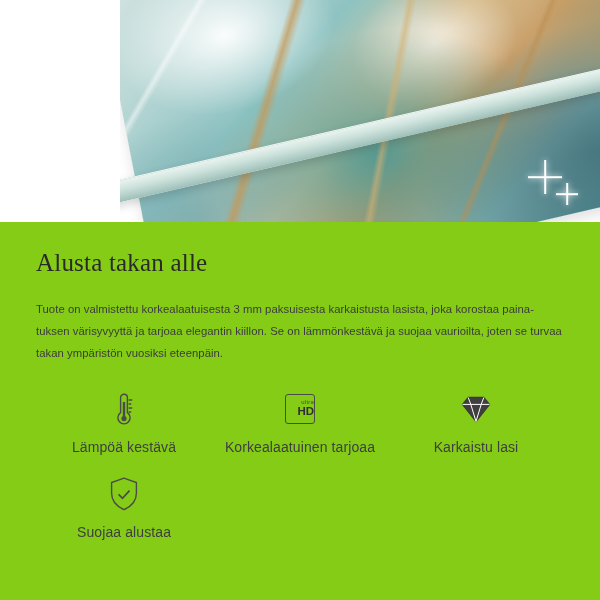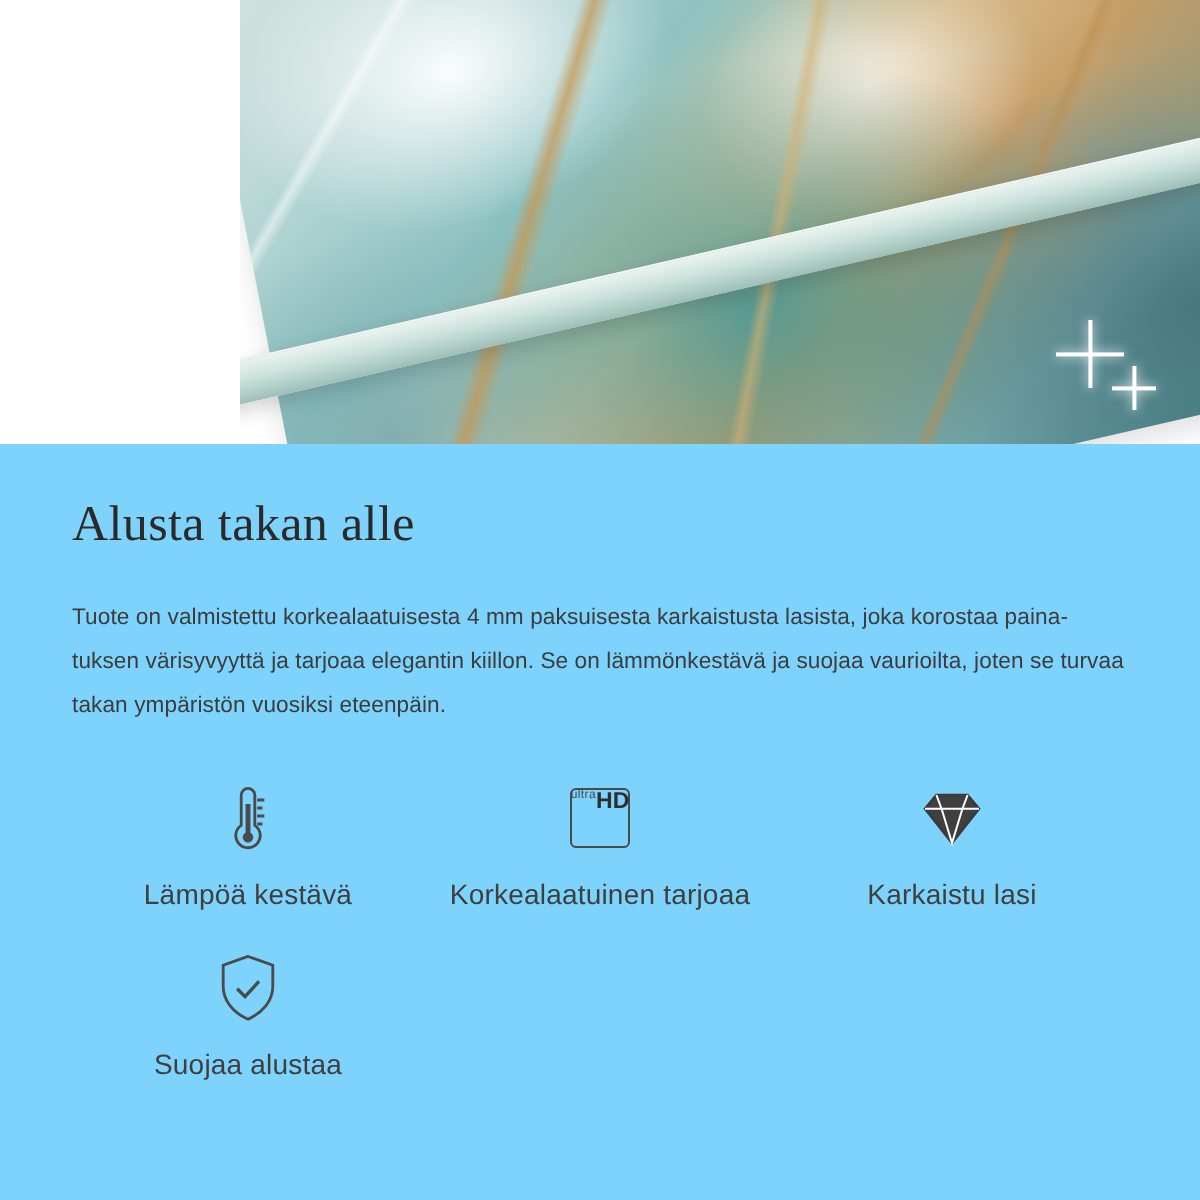--- a/index.html
+++ b/index.html
@@ -9,21 +9,21 @@
     height: 600px;
     background: #ffffff;
     font-family: "Liberation Sans", sans-serif;
     overflow: hidden;
   }
 
   .page {
     position: relative;
     width: 600px;
     height: 600px;
-    background: #7dd3fc;
+    background: #84cc16;
   }
 
   
   .hero {
     position: relative;
     width: 600px;
     height: 222px;
     overflow: hidden;
     background: #ffffff;
   }
@@ -154,22 +154,22 @@
     letter-spacing: 0.1px;
     text-align: center;
   }
   svg { display: block; }
 
   .hd-badge {
     width: 30px; height: 30px;
     border: 1.4px solid #4a4a4a;
     border-radius: 3px;
     display: flex;
-    flex-direction: row;
-    align-items: flex-start;
+    flex-direction: column;
+    align-items: flex-end;
     justify-content: center;
     line-height: 1;
   }
   .hd-badge .u { font-size: 6px; letter-spacing: 0.2px; color: #4a4a4a; }
   .hd-badge .hd { font-size: 11.5px; font-weight: bold; color: #2f2f2f; margin-top: 1px; }
 </style>
 </head>
 <body>
 
 <div class="page">
@@ -184,21 +184,21 @@
     <div class="sparkle s1"></div>
     <div class="sparkle s2"></div>
   </div>
 
   <div class="content">
 
     <h1 class="title">
       <span>Alusta takan alle</span>
     </h1>
 
-    <p class="body-text">Tuote on valmistettu korkealaatuisesta 4 mm paksuisesta karkaistusta lasista, joka korostaa paina-tuksen värisyvyyttä ja tarjoaa elegantin kiillon. Se on lämmönkestävä ja suojaa vaurioilta, joten se turvaa takan ympäristön vuosiksi eteenpäin.</p>
+    <p class="body-text">Tuote on valmistettu korkealaatuisesta 3 mm paksuisesta karkaistusta lasista, joka korostaa paina-tuksen värisyvyyttä ja tarjoaa elegantin kiillon. Se on lämmönkestävä ja suojaa vaurioilta, joten se turvaa takan ympäristön vuosiksi eteenpäin.</p>
 
     <div class="features">
 
       <div class="feature">
         <div class="glyph">
           <svg width="26" height="40" viewBox="0 0 26 40" fill="none" stroke="#4a4a4a" stroke-width="1.4">
             <path d="M13 5.2a3.4 3.4 0 0 0-3.4 3.4v15.1a6.1 6.1 0 1 0 6.8 0V8.6A3.4 3.4 0 0 0 13 5.2z"></path>
             <circle cx="13" cy="29.6" r="2.6" fill="#4a4a4a" stroke="none"></circle>
             <rect x="11.8" y="13" width="2.4" height="15" fill="#4a4a4a" stroke="none"></rect>
             <path d="M17.6 11h3.6M17.6 15h2.6M17.6 19h3.6M17.6 23h2.6"></path>

